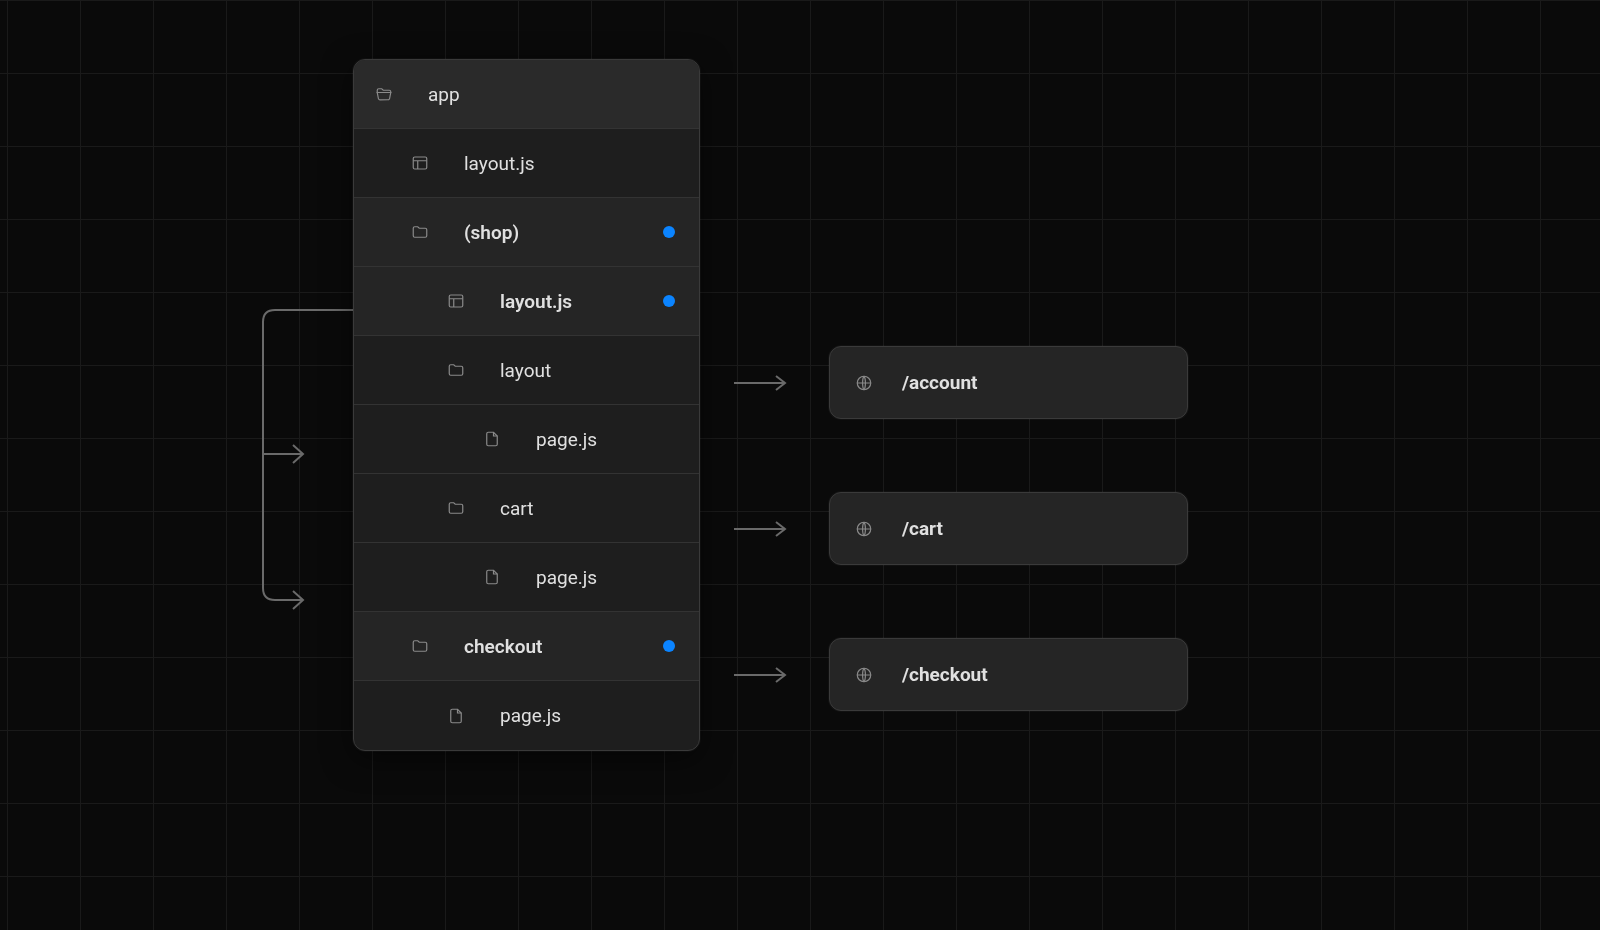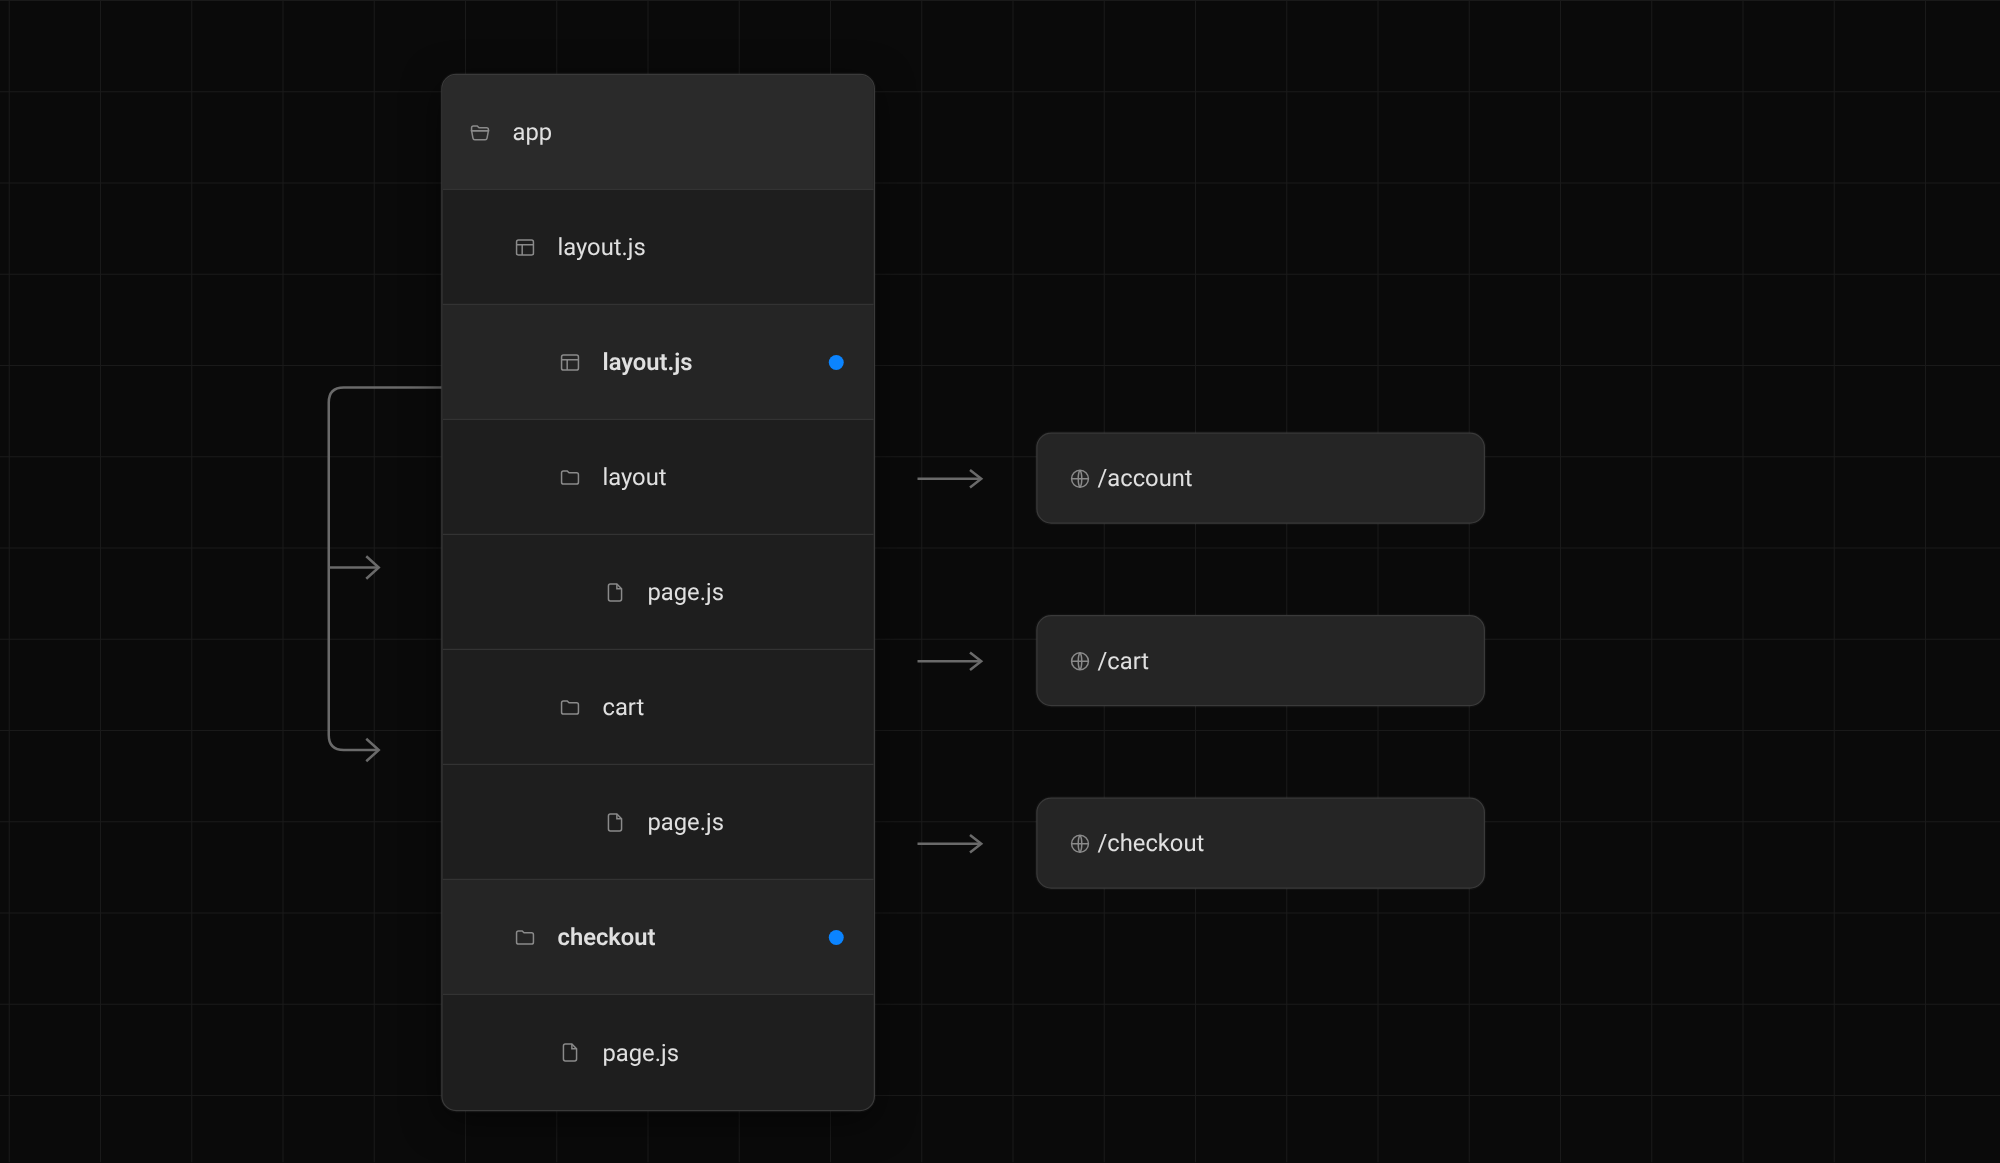--- a/index.html
+++ b/index.html
@@ -45,23 +45,24 @@
     left:353px;top:59px;
     width:347px;
     border-radius:12px;
     overflow:hidden;
     border:1px solid var(--border-light);
     background:var(--panel);
     box-shadow:0 0 0 1px rgba(255,255,255,0.03),0 8px 30px rgba(0,0,0,0.5);
   }
   .row{
     display:flex;align-items:center;
-    height:92px;
+    height:69px;
     border-bottom:1px solid var(--border);
     position:relative;
+    gap:18px;
   }
   .row:last-child{border-bottom:none;}
   .row.head{background:var(--panel-lighter);}
   .row.hl{background:var(--panel-light);}
   .icon{
     width:20px;height:20px;flex:none;
     display:flex;align-items:center;justify-content:center;
     color:var(--text-dim);
   }
   .icon svg{width:18px;height:18px;stroke:currentColor;fill:none;stroke-width:1.6;}
@@ -81,21 +82,21 @@
   .pill{
     position:absolute;
     left:829px;width:359px;height:73px;
     border-radius:12px;
     border:1px solid var(--border-light);
     background:var(--panel-light);
     display:flex;align-items:center;
     padding-left:24px;
     box-shadow:0 0 0 1px rgba(255,255,255,0.03);
   }
-  .pill .lbl{margin-left:4px;}
+  .pill .lbl{margin-left:28px;font-weight:bold;}
 
   
   .bracket{
     position:absolute;stroke:var(--arrow);fill:none;stroke-width:2;
   }
   .arrow{
     position:absolute;stroke:var(--arrow);fill:none;stroke-width:2;
   }
   .arrow-head{stroke:var(--arrow);fill:none;stroke-width:2;}
 
@@ -131,20 +132,29 @@
     <div class="row pad1">
       <span class="icon">
         <svg viewBox="0 0 24 24">
             <rect x="3" y="4" width="18" height="16" rx="2"></rect>
             <path d="M3 9h18M9 9v11"></path>
           </svg>
       </span>
       <span class="lbl">layout.js</span>
     </div>
 
+    <div class="row hl pad1">
+      <span class="icon">
+        <svg viewBox="0 0 24 24">
+            <path d="M3 7a2 2 0 0 1 2-2h4l2 2h8a2 2 0 0 1 2 2v8a2 2 0 0 1-2 2H5a2 2 0 0 1-2-2z"></path>
+          </svg>
+      </span>
+      <span class="lbl bold">(shop)</span>
+      <span class="dot"></span>
+    </div>
 
     <div class="row hl pad2">
       <span class="icon">
         <svg viewBox="0 0 24 24">
             <rect x="3" y="4" width="18" height="16" rx="2"></rect>
             <path d="M3 9h18M9 9v11"></path>
           </svg>
       </span>
       <span class="lbl bold">layout.js</span>
       <span class="dot"></span>

